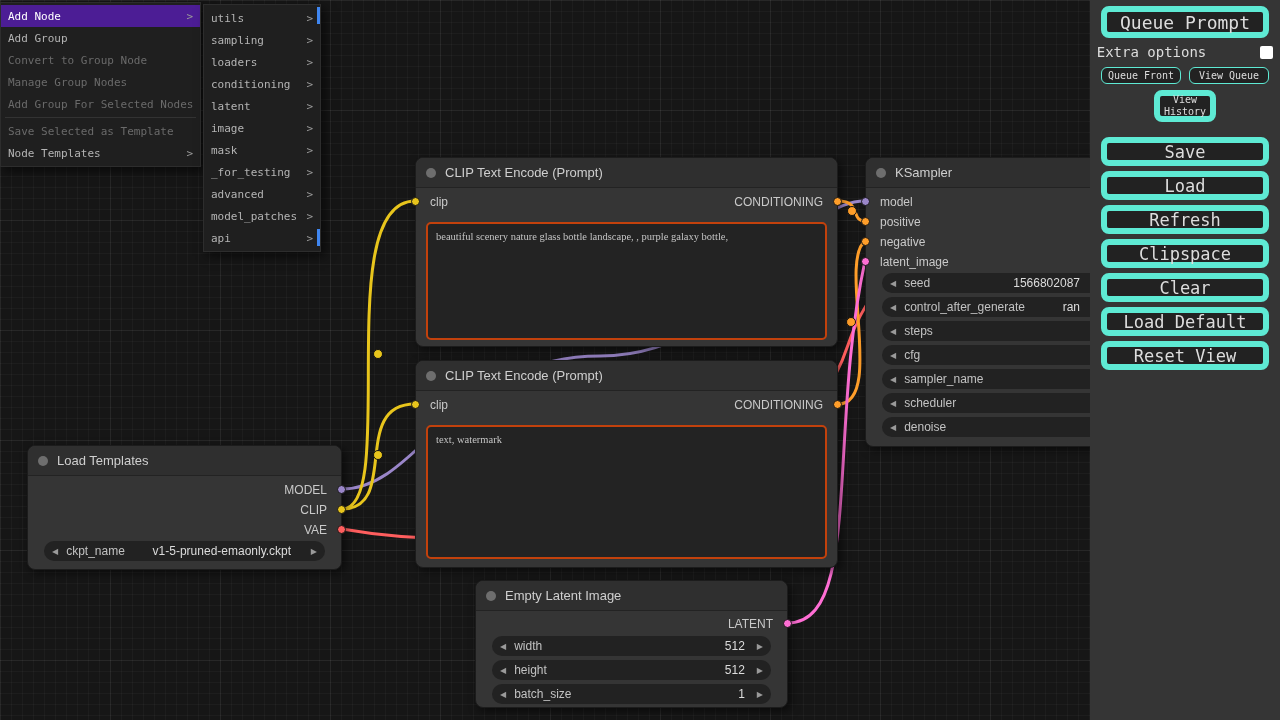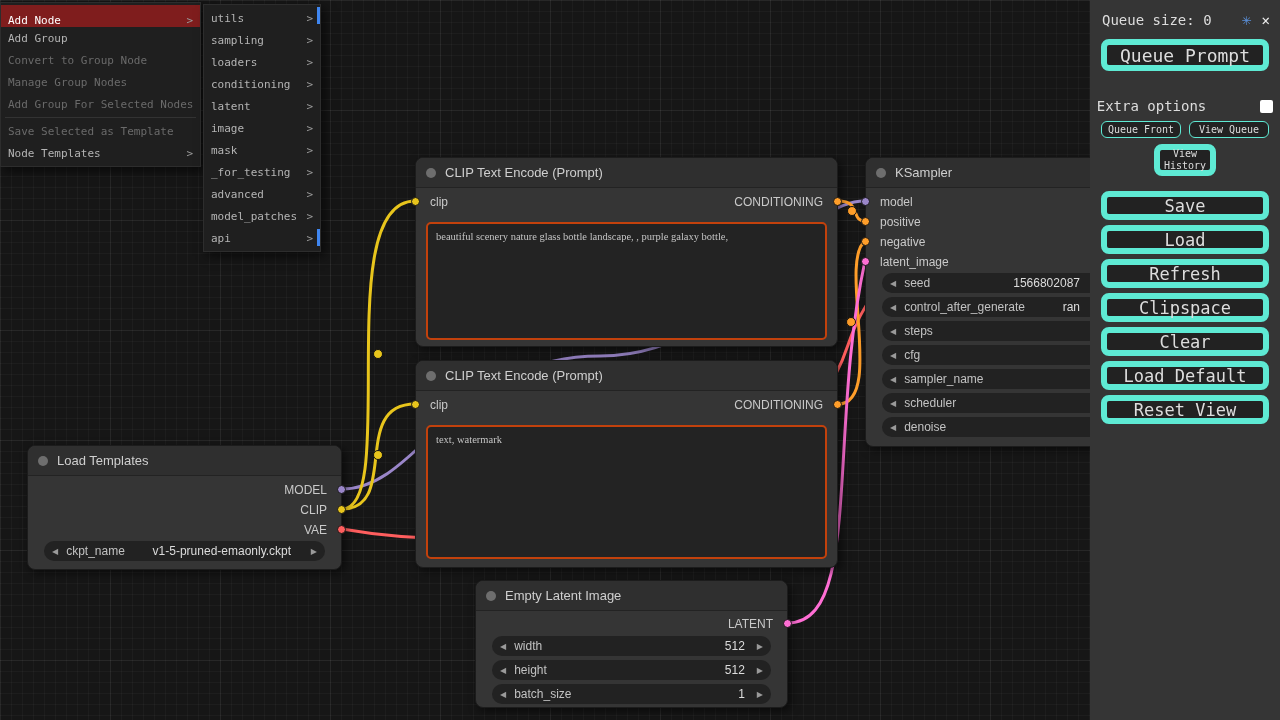--- a/index.html
+++ b/index.html
@@ -65,42 +65,42 @@
   .ctx-menu {
     position:absolute; z-index:10; background:#1f1f1f;
     border:1px solid #2d2d2d; box-shadow:4px 4px 10px rgba(0,0,0,.6);
     font-size:11px; color:#b4b4b4; padding:2px 0;
   }
   .ctx-item {
     height:22px; display:flex; align-items:center; padding:0 7px;
     cursor:default; white-space:nowrap;
   }
   .ctx-item .m-arrow { margin-left:auto; color:#9a9a9a; }
-  .ctx-item.hl { background:#7f1d1d; color:#fff;align-items:flex-end; }
+  .ctx-item.hl { background:#4c1d95; color:#fff; }
   .ctx-item.dis { color:#6a6a6a; }
   .ctx-sep { height:1px; background:#333; margin:2px 4px; }
   .scroll-mark { position:absolute; right:0; width:3px; background:#3f86f0; }
 
   
   .sidebar {
     position:absolute; right:0; top:0; width:190px; height:720px;
     background:#353535; z-index:20; color:#ddd;
     font-family:"DejaVu Sans Mono", monospace;
   }
   .sb-head { display:flex; align-items:center; padding:10px 10px 4px 12px; font-size:14px; }
   .sb-gear { margin-left:auto; color:#5a8fd8; font-size:16px; cursor:pointer; }
   .sb-close { margin-left:10px; color:#eee; font-size:14px; cursor:pointer; }
   .btn {
     background:#222; border:6px solid #5eead4; border-radius:8px;
     color:#ddd; font-family:"DejaVu Sans Mono", monospace; cursor:pointer;
     display:flex; align-items:center; justify-content:center;
   }
   .qp-btn { width:168px; height:32px; margin:6px auto 0; font-size:18px; }
   .extra-row { display:flex; align-items:center; justify-content:center;
-               margin-top:27px; font-size:14px; color:#ddd;gap:48px; }
+               margin-top:6px; font-size:14px; color:#ddd;gap:48px; }
   .extra-row input {
     appearance:none; -webkit-appearance:none; width:13px; height:13px;
     background:#fff; border-radius:2px; margin-left:6px; cursor:pointer;
   }
   .small-row { display:flex; gap:8px; margin:7px 11px 0; }
   .small-btn { flex:1; height:17px; font-size:10px; border-radius:6px; border-width:1px; }
   .vh-btn { width:62px; height:32px; margin:6px auto 0; font-size:10px;
             text-align:center; line-height:1.25; padding:0 4px; }
   .stack { margin-top:15px; }
   .stack .btn { width:168px; height:29px; margin:0 auto 5px; font-size:17px; }
@@ -310,25 +310,20 @@
   </div>
   <div class="ctx-item">
     <span>api</span>
     <span class="m-arrow">&gt;</span>
   </div>
   <div class="scroll-mark" style="top:2px; height:17px;"></div>
   <div class="scroll-mark" style="top:224px; height:17px;"></div>
 </div>
 
 <div class="sidebar">
-  <div class="sb-head">
-    <span>Queue size: 0</span>
-    <span class="sb-gear">✳</span>
-    <span class="sb-close">✕</span>
-  </div>
   <button class="btn qp-btn">Queue Prompt</button>
   <div class="extra-row">
     <span>Extra options</span>
     <input type="checkbox" style="">
   </div>
   <div class="small-row">
     <button class="btn small-btn">Queue Front</button>
     <button class="btn small-btn">View Queue</button>
   </div>
   <button class="btn vh-btn">View History</button>

